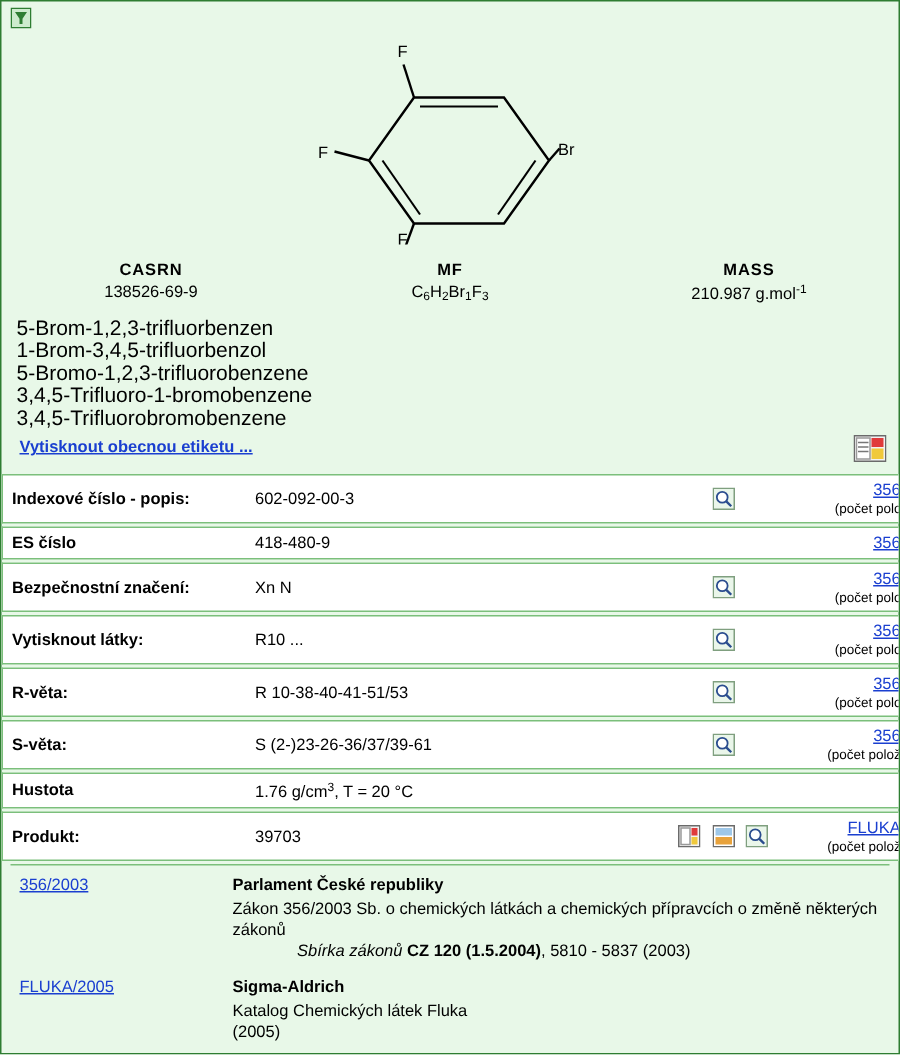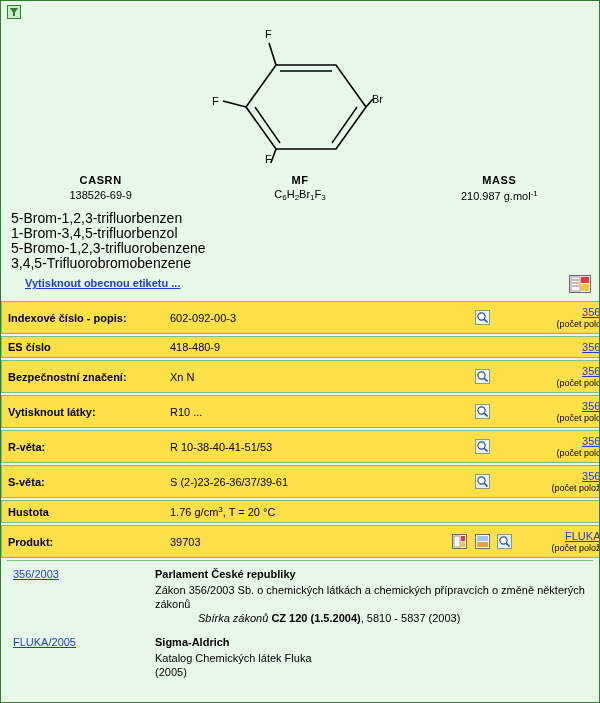--- a/index.html
+++ b/index.html
@@ -80,21 +80,21 @@
   }
   .synonyms div { white-space: nowrap; }
 
   .print-row {
     position: relative;
     height: 22px;
     margin-top: 4px;
   }
   .print-link {
     position: absolute;
-    left: 24px;
+    left: 12px;
     top: 2px;
     color: #1a3fd0;
     text-decoration: underline;
     font-weight: bold;
     font-size: 11px;
     cursor: pointer;
   }
   .print-icon-right {
     position: absolute;
     right: 8px;
@@ -103,21 +103,21 @@
 
   
   table.props {
     width: 586px;
     margin: 2px auto 0 auto;
     border-collapse: separate;
     border-spacing: 0 2px;
     table-layout: fixed;
   }
   table.props td {
-    background: #fde047;
+    background: #ffffff;
     border-top: 1px solid #7bbf7b;
     border-bottom: 1px solid #7bbf7b;
     padding: 4px 6px;
     vertical-align: middle;
     font-size: 11px;
     margin-left: 12px;
   }
   td.c-label {
     width: 150px;
     font-weight: bold;
@@ -231,20 +231,21 @@
       <td>C<sub>6</sub>H<sub>2</sub>Br<sub>1</sub>F<sub>3</sub></td>
       <td><span>210.987 g.mol</span><sup>-1</sup></td>
     </tr>
   </tbody>
     </table>
 
   <div class="synonyms">
     <div>5-Brom-1,2,3-trifluorbenzen</div>
     <div>1-Brom-3,4,5-trifluorbenzol</div>
     <div>5-Bromo-1,2,3-trifluorobenzene</div>
+    <div>3,4,5-Trifluoro-1-bromobenzene</div>
     <div>3,4,5-Trifluorobromobenzene</div>
   </div>
 
   <div class="print-row">
     <span class="print-link">Vytisknout obecnou etiketu ...</span>
     <span class="print-icon-right">
       <svg width="22" height="18" viewBox="0 0 22 18">
         <rect x="0.5" y="0.5" width="21" height="17" fill="#f2f2f2" stroke="#6b6b6b"></rect>
         <rect x="2" y="2" width="9" height="14" fill="#ffffff" stroke="#9a9a9a"></rect>
         <line x1="3" y1="5" x2="10" y2="5" stroke="#777" stroke-width="1"></line>

